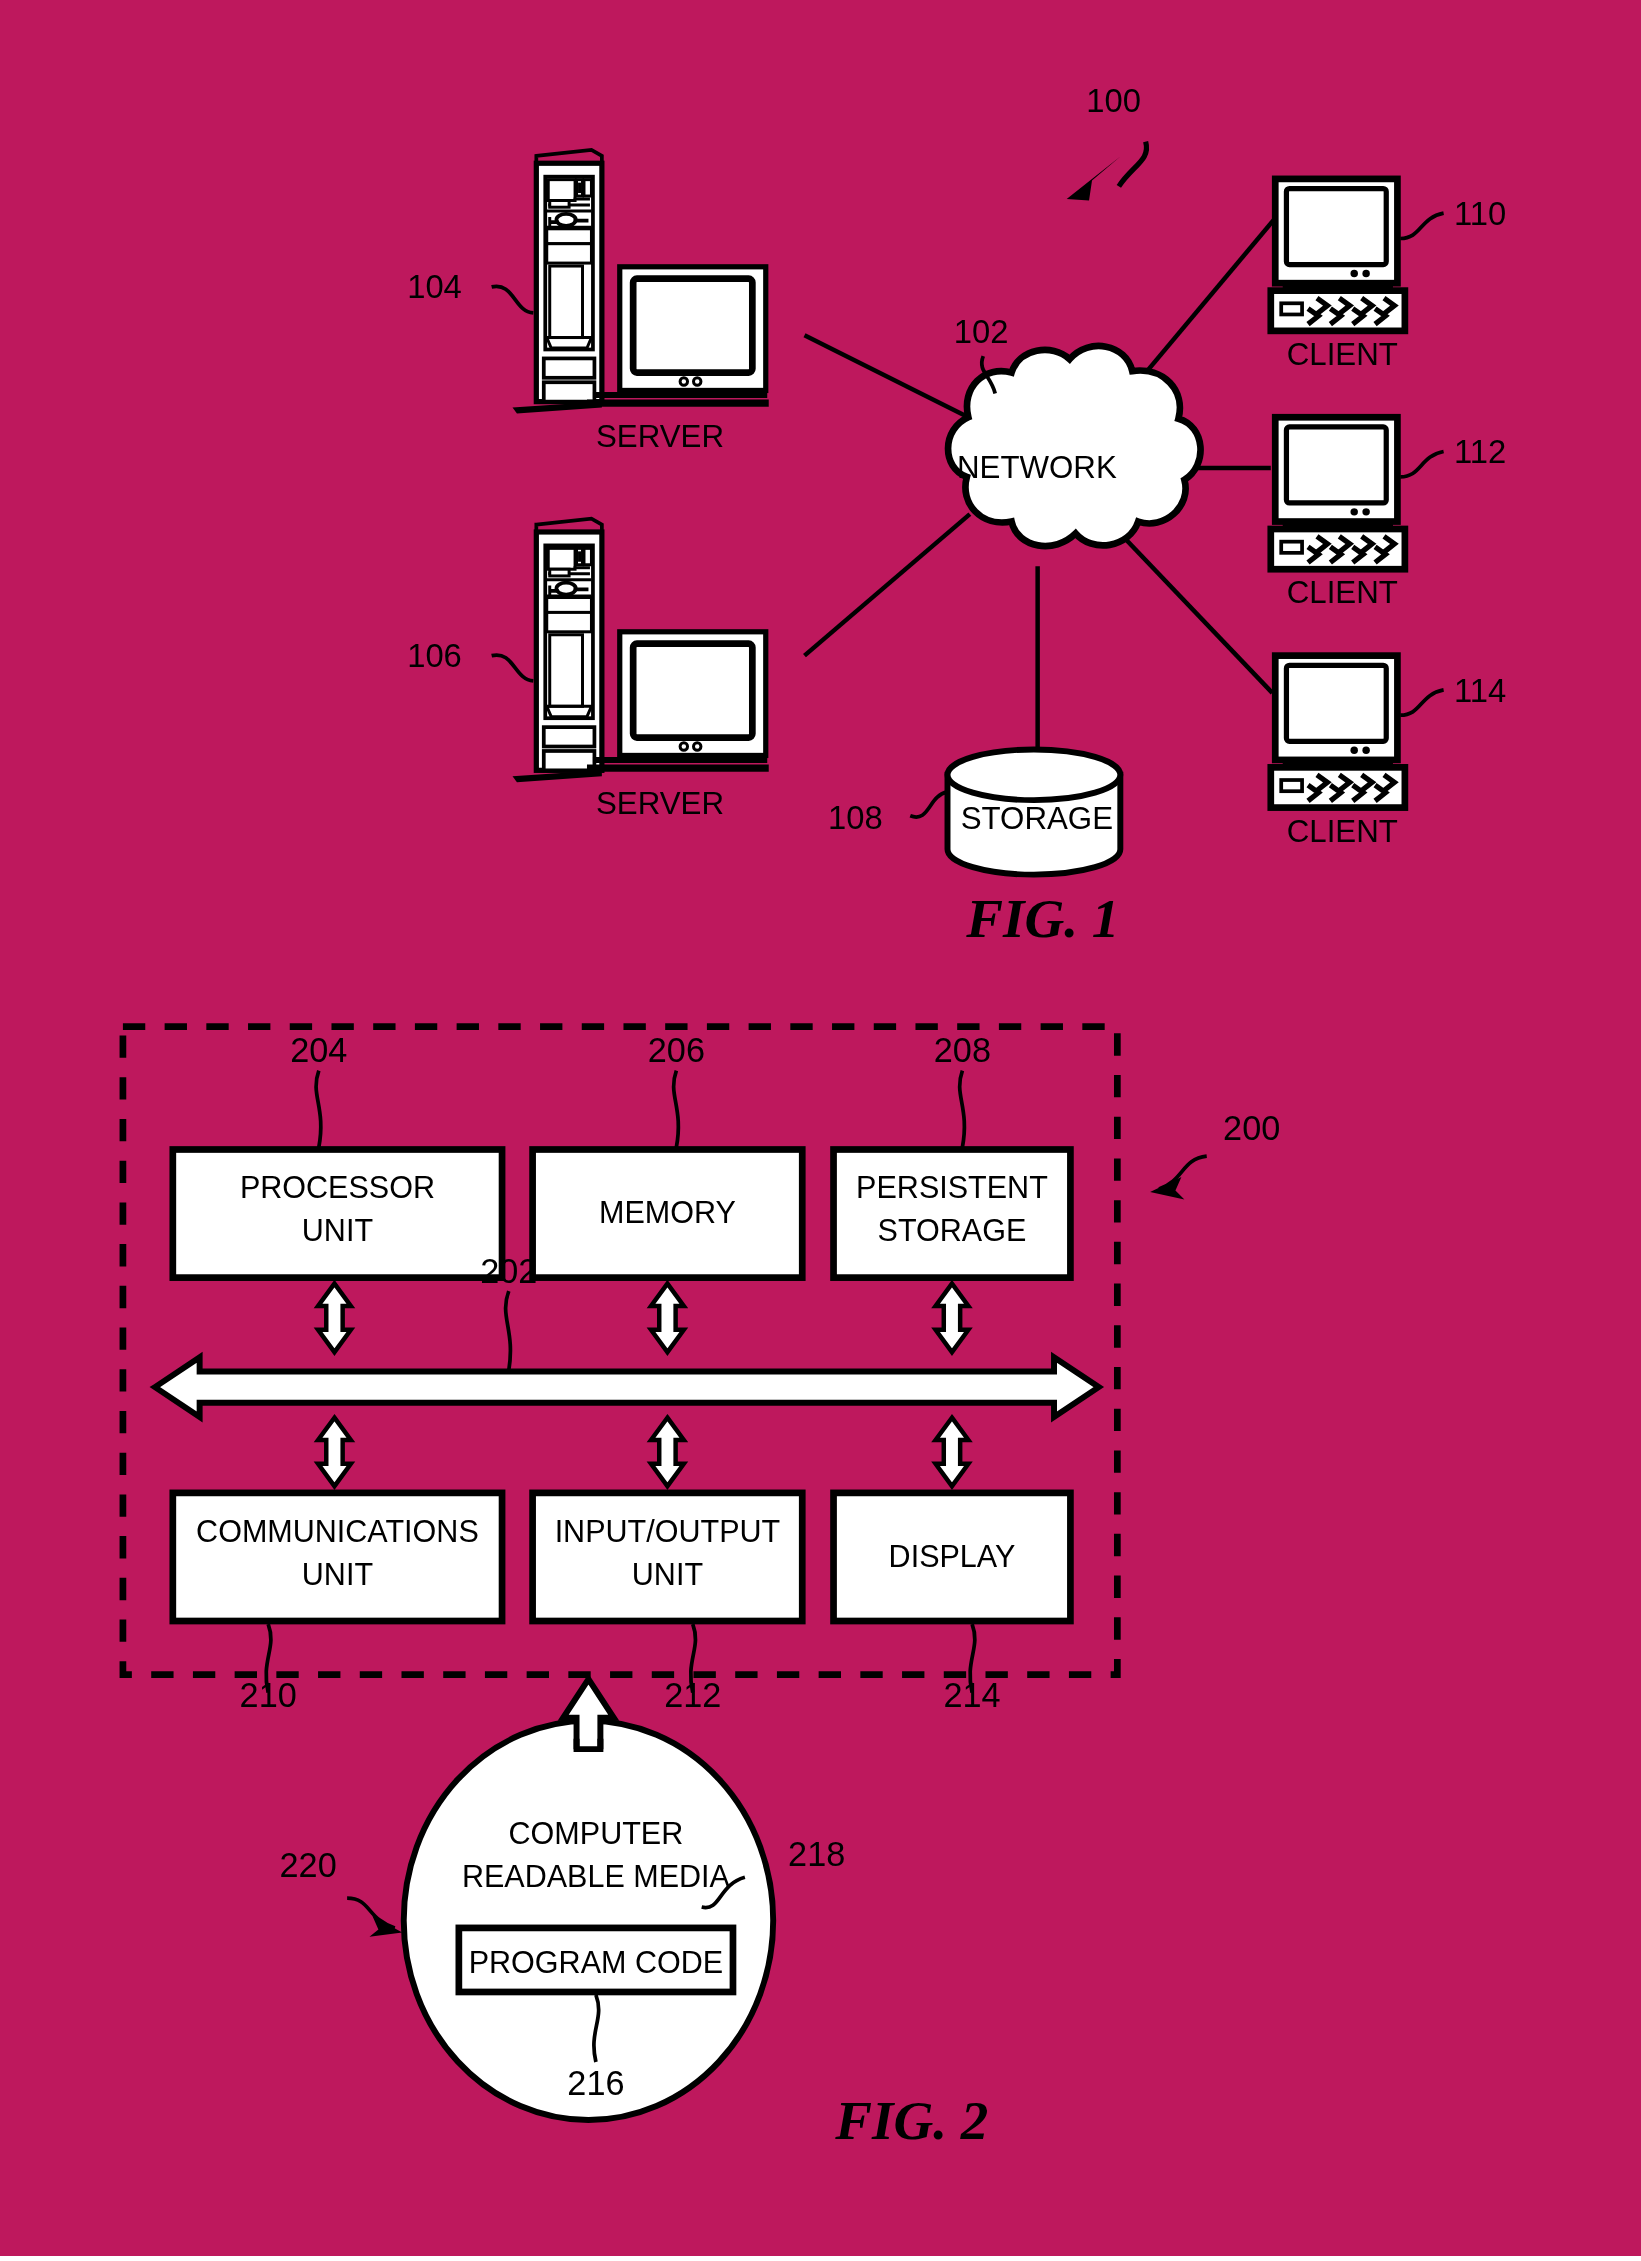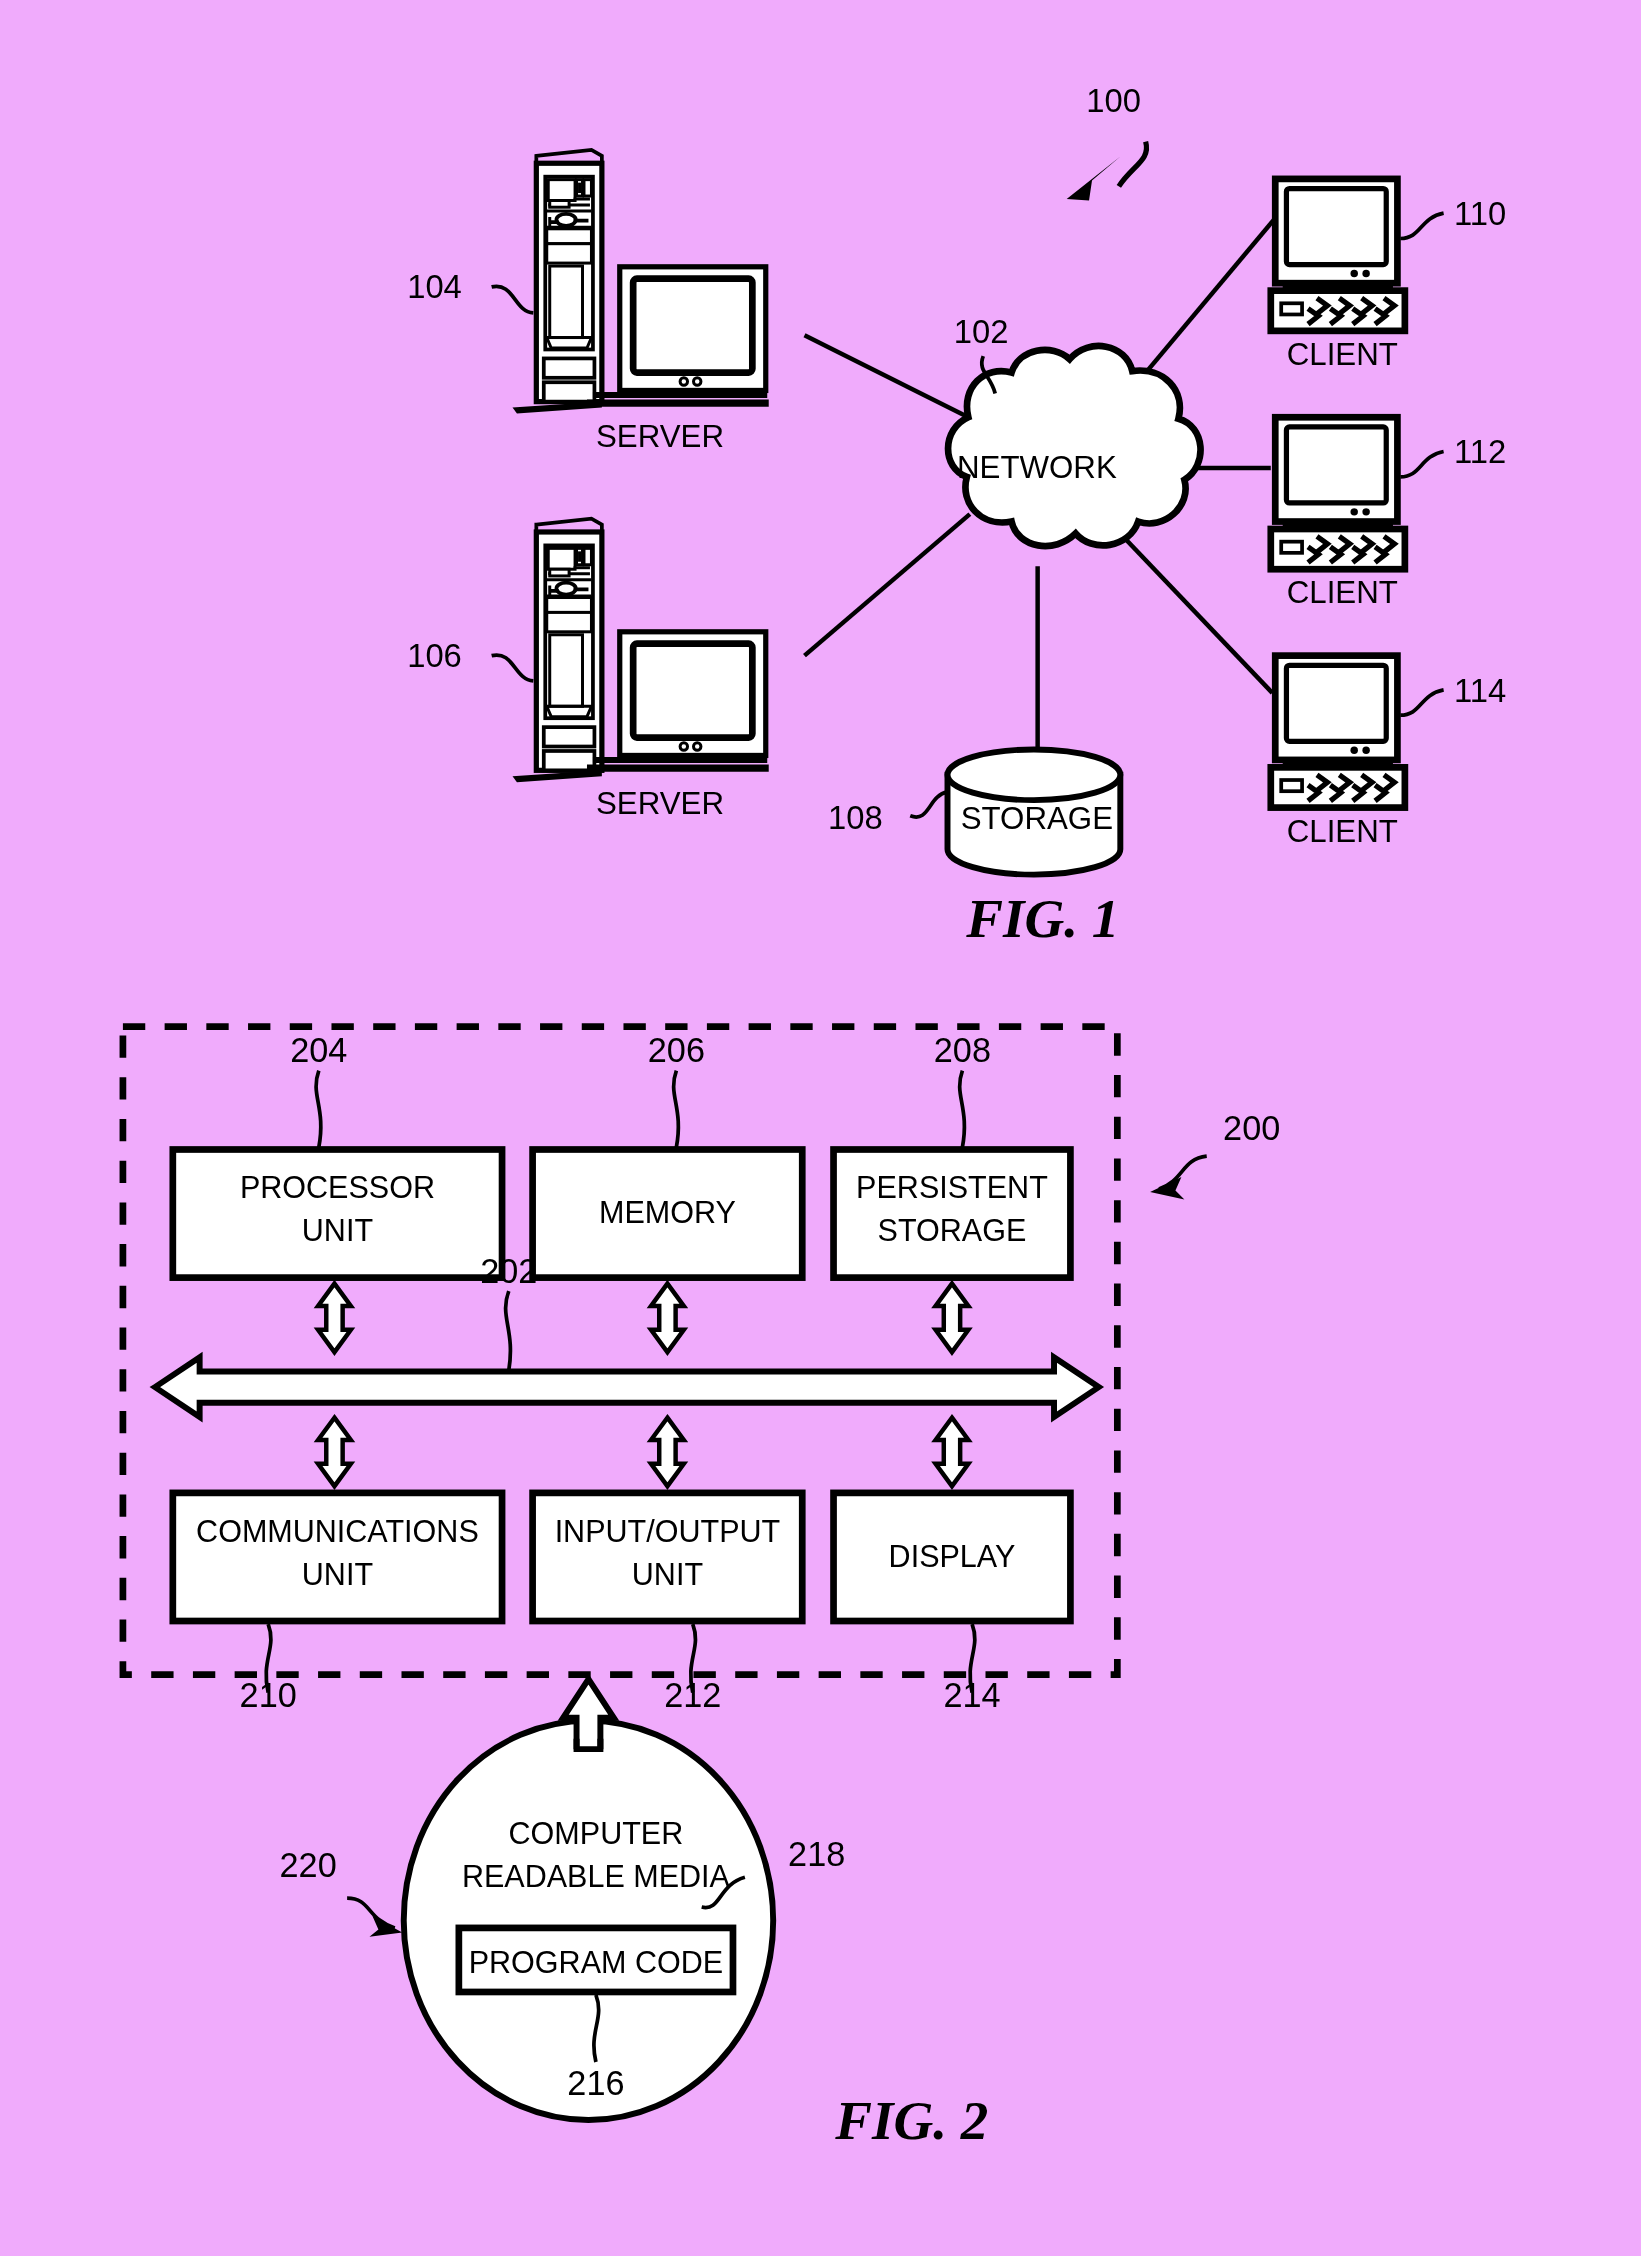--- a/index.html
+++ b/index.html
@@ -8,21 +8,21 @@
     padding: 0;
     background: #ffffff;
   }
   body {
     font-family: "Liberation Sans", sans-serif;
   }
   #page {
     position: relative;
     width: 1641px;
     height: 2256px;
-    background: #f0abfc;
+    background: #be185d;
     overflow: hidden;
   }
   #page svg {
     position: absolute;
     top: 0;
     left: 0;
     width: 1641px;
     height: 2261px;
   }
   .ink {

